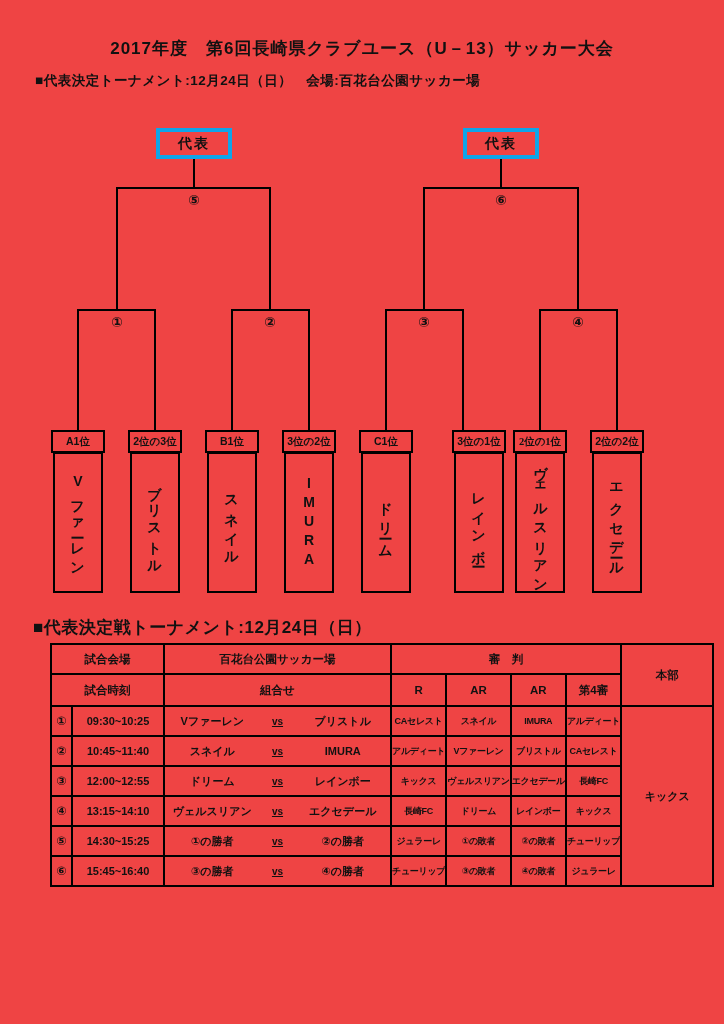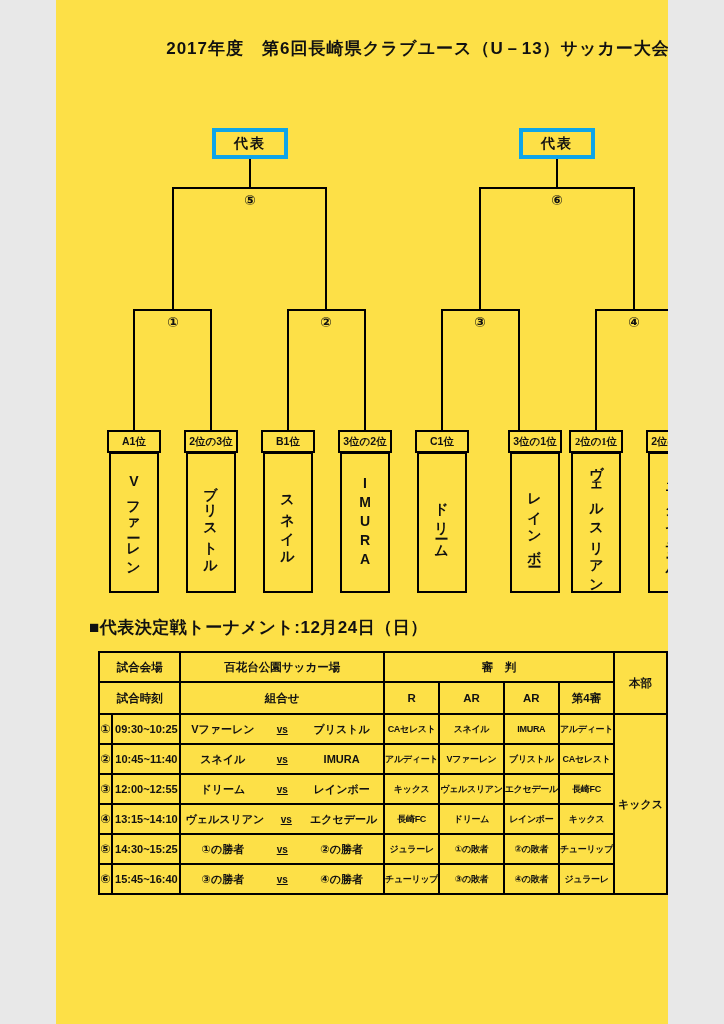--- a/index.html
+++ b/index.html
@@ -1,20 +1,20 @@
 <!DOCTYPE html>
 <html><head>
 <meta charset="utf-8">
 <style>
   html,body{margin:0;padding:0;background:#e8e8e8;}
   .page{
     position:relative;
-    width:612px;height:1024px;
+    width:724px;height:1024px;
     margin:0 auto;
-    background:#fde047;
+    background:#ef4444;
     font-family:"Liberation Sans","DejaVu Sans",sans-serif;
     color:#111;
     overflow:hidden;
   }
   
   .doc-title{
     position:absolute;left:0;top:37px;width:724px;
     text-align:center;font-size:17px;font-weight:bold;letter-spacing:1px;
   }
   .doc-subtitle{
@@ -50,22 +50,22 @@
   .team-box{
     box-sizing:border-box;width:50px;height:141px;
     margin:-1px auto 0 auto;
     border:2px solid #000;
     display:flex;align-items:center;justify-content:center;
     writing-mode:vertical-rl;text-orientation:upright;
     font-size:14px;font-weight:bold;letter-spacing:3px;
   }
   
   .sched{
-    position:absolute;left:42px;top:643px;
-    border-collapse:collapse;table-layout:fixed;margin-top:8px;
+    position:absolute;left:50px;top:643px;
+    border-collapse:collapse;table-layout:fixed;
   }
   .sched td{
     border:2px solid #000;
     text-align:center;vertical-align:middle;
     padding:0;white-space:nowrap;overflow:hidden;
     font-weight:bold;font-size:11px;
   }
   .sched .hdr{font-size:11.5px;}
   .sched .num{font-size:12px;}
   .sched .ref{font-size:9px;letter-spacing:-0.3px;}
@@ -73,20 +73,21 @@
   .pair-wrap{display:flex;align-items:center;width:100%;}
   .pair-wrap .home,.pair-wrap .away{flex:1;text-align:center;}
   .pair-wrap .vs{width:44px;text-align:center;font-size:10px;text-decoration:underline;}
 </style>
 </head>
 <body>
 
 <div class="page">
 
   <div class="doc-title">2017年度　第6回長崎県クラブユース（U－13）サッカー大会</div>
+  <div class="doc-subtitle">■代表決定トーナメント:12月24日（日）　会場:百花台公園サッカー場</div>
 
   <div class="bl" style="left:193px;top:157px;width:2px;height:31px;"></div>
   <div class="bl" style="left:500px;top:157px;width:2px;height:31px;"></div>
 
   <div class="bl" style="left:116px;top:187px;width:155px;height:2px;"></div>
   <div class="bl" style="left:423px;top:187px;width:156px;height:2px;"></div>
 
   <div class="bl" style="left:116px;top:187px;width:2px;height:123px;"></div>
   <div class="bl" style="left:269px;top:187px;width:2px;height:123px;"></div>
   <div class="bl" style="left:423px;top:187px;width:2px;height:123px;"></div>

